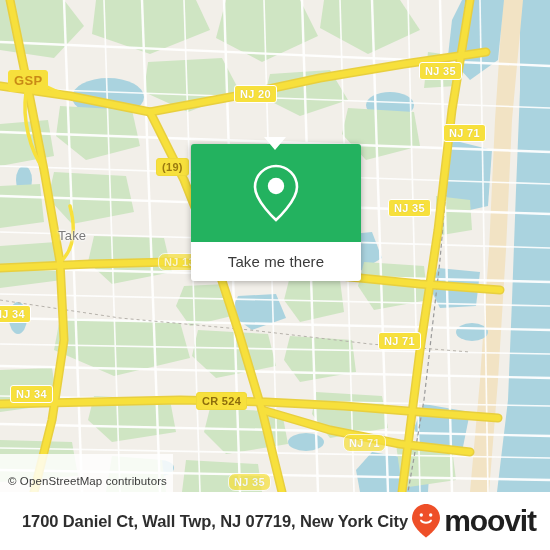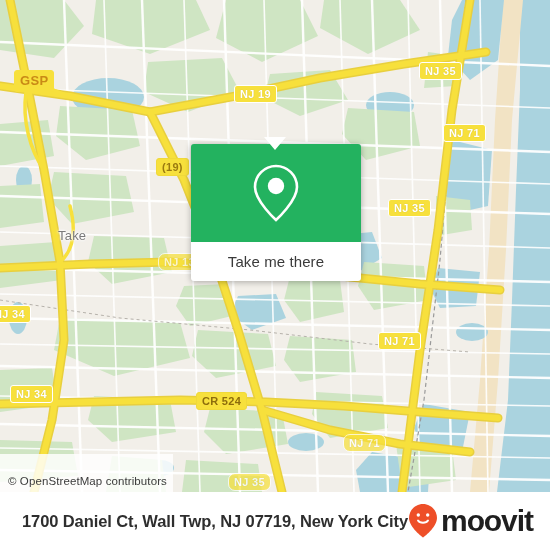--- a/index.html
+++ b/index.html
@@ -129,20 +129,21 @@
   
   #footer {
     position: absolute;
     left: 0;
     top: 492px;
     width: 550px;
     height: 58px;
     background: #ffffff;
     display: flex;
     align-items: center;
+    justify-content: space-between;
     padding: 0 14px 0 22px;
     box-sizing: border-box;
   }
   #footer-address {
     font-size: 16.5px;
     font-weight: bold;
     color: #2e2e2e;
     letter-spacing: -.1px;
     white-space: nowrap;
   }
@@ -287,22 +288,22 @@
           <path d="M 26 78 C 44 84 54 92 70 96"></path>
           <path d="M 44 170 C 30 150 22 120 26 92"></path>
           <path d="M 60 262 C 74 250 76 230 70 206"></path>
         </g>
 
       </g>
     </svg>
 
     <div class="place-label" style="left:58px;top:228px">Take</div>
 
-    <div class="shield gsp" style="left:14px;top:70px">GSP</div>
-    <div class="shield" style="left:234px;top:85px">NJ 19</div>
+    <div class="shield gsp" style="left:8px;top:70px">GSP</div>
+    <div class="shield" style="left:234px;top:85px">NJ 20</div>
     <div class="shield" style="left:419px;top:62px">NJ 35</div>
     <div class="shield" style="left:443px;top:124px">NJ 71</div>
     <div class="shield dark" style="left:156px;top:158px">(19)</div>
     <div class="shield" style="left:388px;top:199px">NJ 35</div>
     <div class="shield faded" style="left:158px;top:253px">NJ 138</div>
     <div class="shield" style="left:-12px;top:305px">NJ 34</div>
     <div class="shield" style="left:378px;top:332px">NJ 71</div>
     <div class="shield" style="left:10px;top:385px">NJ 34</div>
     <div class="shield cr" style="left:196px;top:392px">CR 524</div>
     <div class="shield faded" style="left:343px;top:434px">NJ 71</div>

